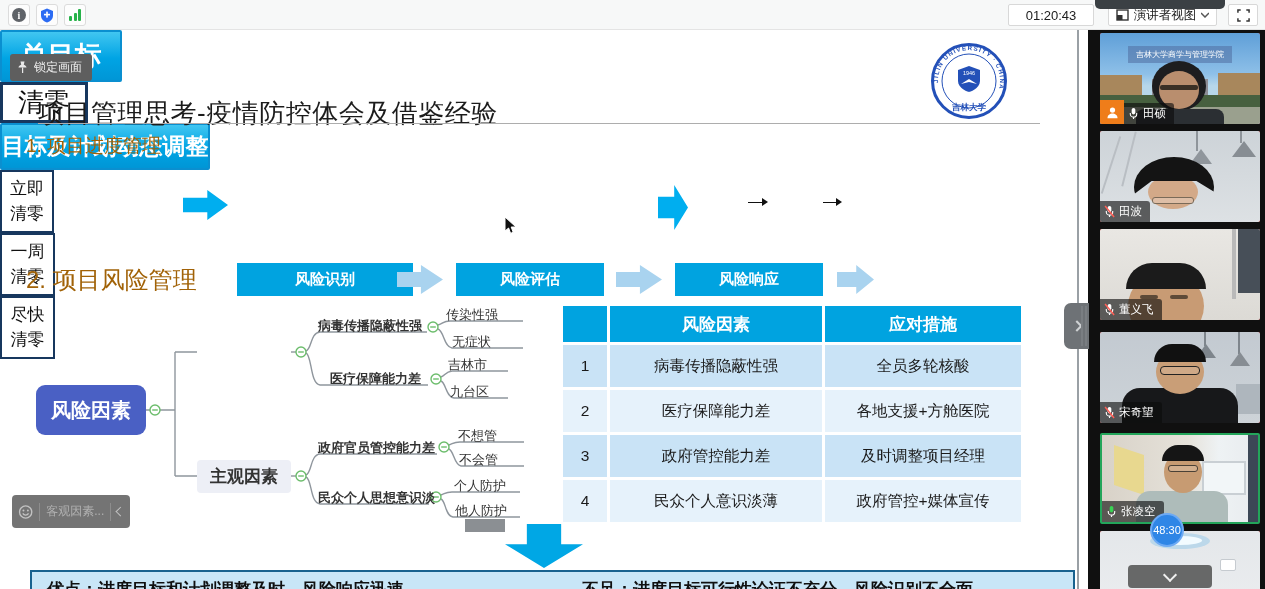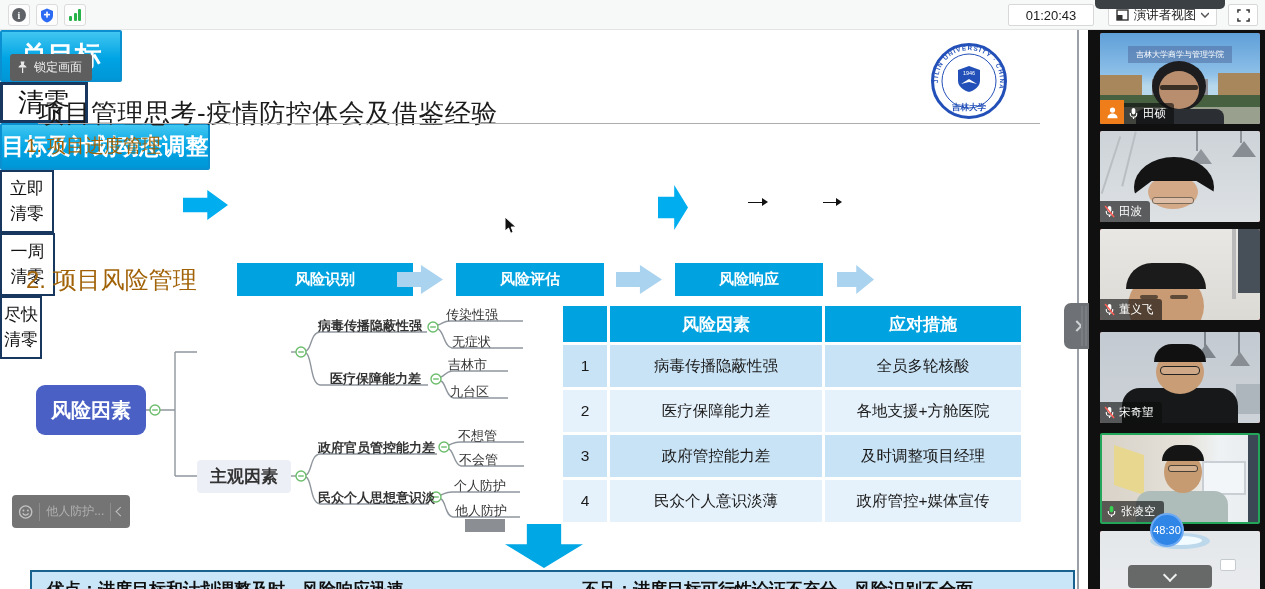--- a/index.html
+++ b/index.html
@@ -139,21 +139,21 @@
   <div class="abs blockarrow-r" style="left:183px;top:160px;width:45px;height:30px;background:#00aeef"></div>
   <div class="navybox" style="left:233px;top:154px;width:88px;height:41px;font-size:26px">清零</div>
   <div class="cyanbox" style="left:442px;top:155px;width:210px;height:47px;font-size:23px;font-weight:bold">目标及计划动态调整</div>
   <div class="abs blockarrow-r" style="left:658px;top:155px;width:30px;height:45px;background:#00aeef"></div>
   <div class="navybox stepbox" style="left:692px;top:142px;width:54px;height:63px">立即
 清零</div>
   <div class="tarrow" style="left:748px;top:172px;width:18px"></div>
   <div class="navybox stepbox" style="left:767px;top:142px;width:55px;height:63px">一周
 清零</div>
   <div class="tarrow" style="left:823px;top:172px;width:17px"></div>
-  <div class="navybox stepbox" style="left:841px;top:142px;width:42px;height:63px">尽快
+  <div class="navybox stepbox" style="left:841px;top:142px;width:55px;height:63px">尽快
 清零</div>
 
   <div class="sec-h" style="left:26px;top:234px;font-size:24px">2. 项目风险管理</div>
   <div class="stagebox" style="left:237px;width:176px">风险识别</div>
   <div class="stagearrow" style="left:397px"></div>
   <div class="stagebox" style="left:456px;width:148px">风险评估</div>
   <div class="stagearrow" style="left:616px"></div>
   <div class="stagebox" style="left:675px;width:148px">风险响应</div>
   <div class="stagearrow" style="left:837px;width:37px"></div>
 
@@ -261,21 +261,21 @@
   </div>
 
   <div class="chatbar">
     <svg width="16" height="16" viewBox="0 0 16 16">
         <circle cx="8" cy="8" r="6.4" fill="none" stroke="#c2c2c2" stroke-width="1.4"></circle>
         <circle cx="5.7" cy="6.5" r="1" fill="#c2c2c2"></circle>
         <circle cx="10.3" cy="6.5" r="1" fill="#c2c2c2"></circle>
         <path d="M5 9.5a3.4 3.4 0 0 0 6 0" fill="none" stroke="#c2c2c2" stroke-width="1.4"></path>
       </svg>
     <span class="chatdiv"></span>
-    <span class="chattext">他人防护...</span>
+    <span class="chattext">客观因素...</span>
     <span class="chatdiv"></span>
     <span class="chev-l"></span>
   </div>
 
   <svg class="cursor" width="14" height="20" viewBox="0 0 14 20">
       <path d="M1 1v14l3.6-3 2 5.3 2.6-1-2-5.3H12Z" fill="#111" stroke="#fff" stroke-width="1"></path>
     </svg>
 </div>
 
 <div class="vline"></div>

